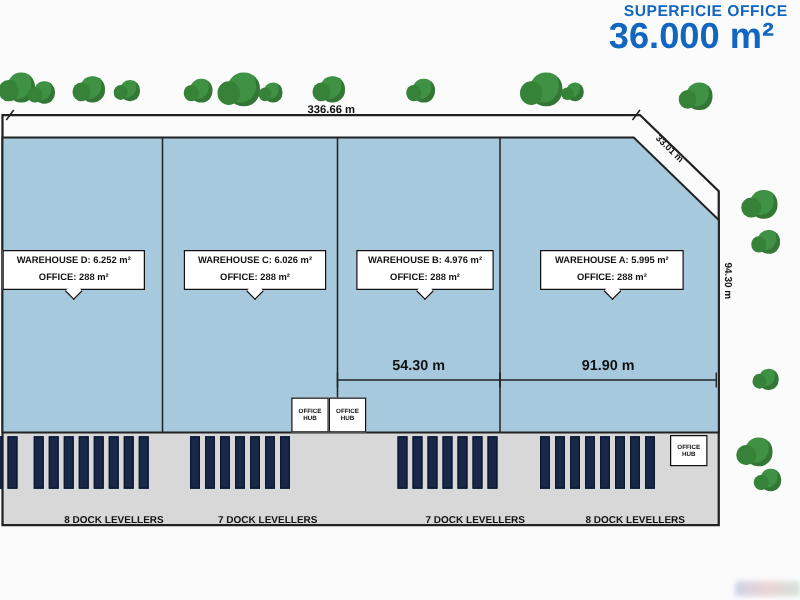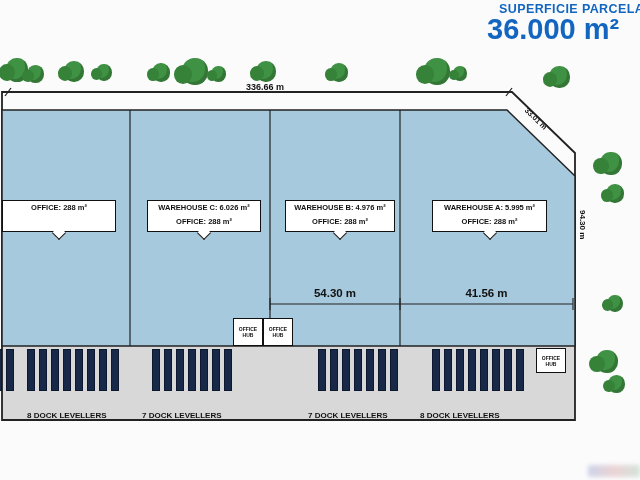--- a/index.html
+++ b/index.html
@@ -50,41 +50,41 @@
   .hub2{left:263px;top:318px;width:30px;height:28px;}
   .hub3{left:536px;top:348px;width:30px;height:25px;}
   
   .dock-group{position:absolute;top:349px;display:flex;gap:4px;z-index:4;}
   .dock{width:8px;height:42px;background:#182848;border:1px solid #0d1730;box-sizing:border-box;}
   .dg-edge{left:-6px;}
   .dg-1{left:27px;}
   .dg-2{left:152px;}
   .dg-3{left:318px;}
   .dg-4{left:432px;}
-  .dock-label{position:absolute;top:411px;font-size:8px;font-weight:bold;text-align:left;color:#111;z-index:5;}
+  .dock-label{position:absolute;top:411px;font-size:8px;font-weight:bold;text-align:right;color:#111;z-index:5;margin-left:12px;}
   .dl-1{left:27px;width:92px;}
   .dl-2{left:142px;width:100px;}
   .dl-3{left:308px;width:100px;}
   .dl-4{left:420px;width:116px;}
   
   .tree{position:absolute;border-radius:48%;background:#3f9143;
     box-shadow:inset -3px -3px 0 rgba(0,0,0,.18);z-index:2;}
   .tree::before{content:"";position:absolute;left:-30%;top:25%;width:70%;height:70%;
     border-radius:50%;background:#368238;}
   
   .wm{position:absolute;left:588px;top:465px;width:52px;height:12px;z-index:6;
     background:linear-gradient(90deg,rgba(120,140,200,.35),rgba(200,120,120,.3),rgba(120,170,140,.3));
     filter:blur(2px);border-radius:2px;}
 </style>
 </head>
 <body>
 
 <div id="stage">
 
-  <div class="hdr-sub">SUPERFICIE PARCELA</div>
+  <div class="hdr-sub">SUPERFICIE OFFICE</div>
   <div class="hdr-big">36.000 m²</div>
 
   <svg class="plan" width="640" height="480" viewBox="0 0 640 480">
 
     <path d="M2,346 L575,346 L575,420 L2,420 Z" fill="#d8d8d8" stroke="none"></path>
 
     <path d="M2,92 L512,92 L575,153 L575,420 L2,420 Z" fill="none" stroke="#222" stroke-width="1.8"></path>
 
     <path d="M2,110 L507,110 L575,176 L575,346 L2,346 Z" fill="#a7c9de" stroke="#222" stroke-width="1.5"></path>
 
@@ -98,23 +98,24 @@
     <line x1="270" y1="304" x2="573" y2="304" stroke="#222" stroke-width="1.1"></line>
     <line x1="270" y1="298" x2="270" y2="310" stroke="#222" stroke-width="1.1"></line>
     <line x1="400" y1="298" x2="400" y2="310" stroke="#222" stroke-width="1.1"></line>
     <line x1="573" y1="298" x2="573" y2="310" stroke="#222" stroke-width="1.1"></line>
   </svg>
 
   <div class="dim dim-top">336.66 m</div>
   <div class="dim dim-diag">33.01 m</div>
   <div class="dim dim-right">94.30 m</div>
   <div class="dim dim-bay dim-bay-b">54.30 m</div>
-  <div class="dim dim-bay dim-bay-a">41.56 m</div>
+  <div class="dim dim-bay dim-bay-a">91.90 m</div>
 
   <div class="callout co-d">
+    <div>WAREHOUSE D: 6.252 m²</div>
     <div>OFFICE: 288 m²</div>
   </div>
   <div class="callout co-c">
     <div>WAREHOUSE C: 6.026 m²</div>
     <div>OFFICE: 288 m²</div>
   </div>
   <div class="callout co-b">
     <div>WAREHOUSE B: 4.976 m²</div>
     <div>OFFICE: 288 m²</div>
   </div>

